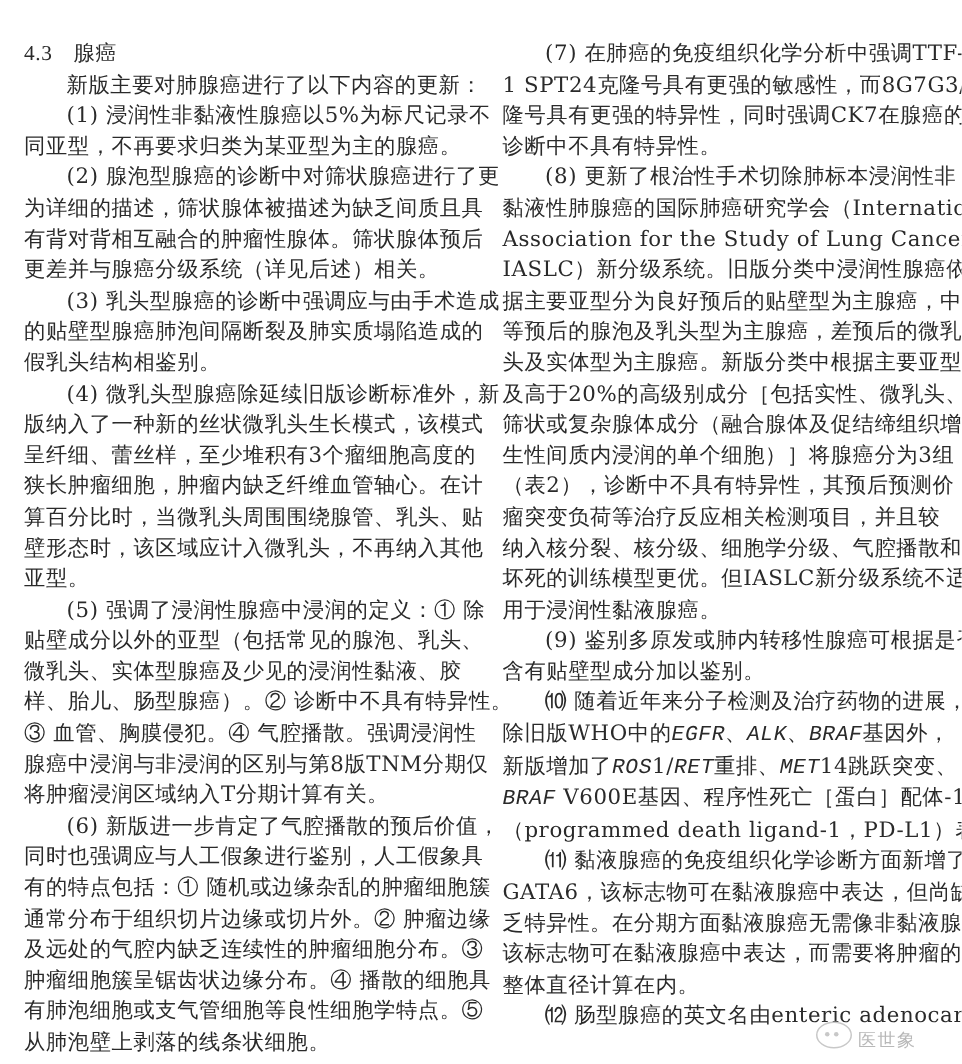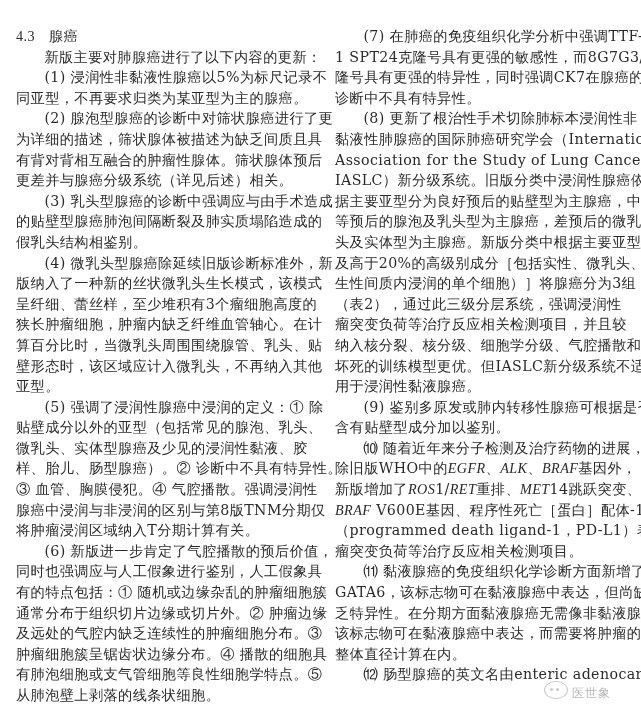--- a/index.html
+++ b/index.html
@@ -7,21 +7,21 @@
          font-family: "DejaVu Serif", "Liberation Serif", serif; color: #2a2a2a; }
   .page { position: absolute; left: 0; top: 16px; width: 641px; height: 709px; }
   .col { position: absolute; top: 10px; width: 290px; font-size: 14.2px; line-height: 20.6px;
          letter-spacing: 0.4px; text-align: justify; }
   .col.left { left: 16px; }
   .col.right { left: 335px; width: 292px; }
   .sec-head { font-size: 14.2px; margin: 0; }
   .sec-head .num { margin-right: 14px; font-family: "Liberation Serif", serif; }
   .lines span.l { display: block; white-space: nowrap; text-indent: 0; }
   .lines span.l.first { padding-left: 2em; }
-  .it { font-style: italic; font-family: Liberation Serif, serif; margin-top: 44px; }
+  .it { font-style: italic; font-family: Liberation Mono, monospace; margin-top: 44px; }
   .watermark { position: absolute; left: 544px; top: 665px; color: #b8b8b8; font-size: 12px;
                font-family: "DejaVu Sans", sans-serif; letter-spacing: 1px; }
   .watermark .wx { display: inline-block; width: 22px; height: 16px; border: 1.5px solid #c8c8c8;
                    border-radius: 50%; margin-right: 4px; vertical-align: -2px; position: relative; }
   .watermark .wx::after { content: ""; position: absolute; left: 5px; top: 6px; width: 3px; height: 3px;
                    background: #c8c8c8; border-radius: 50%; box-shadow: 6px 0 0 #c8c8c8; }
 </style>
 </head>
 <body>
 
@@ -91,38 +91,38 @@
         </div>
         <div class="lines">
           <span class="l first">(8) 更新了根治性手术切除肺标本浸润性非</span>
           <span class="l">黏液性肺腺癌的国际肺癌研究学会（International</span>
           <span class="l">Association for the Study of Lung Cancer,</span>
           <span class="l">IASLC）新分级系统。旧版分类中浸润性腺癌依</span>
           <span class="l">据主要亚型分为良好预后的贴壁型为主腺癌，中</span>
           <span class="l">等预后的腺泡及乳头型为主腺癌，差预后的微乳</span>
           <span class="l">头及实体型为主腺癌。新版分类中根据主要亚型</span>
           <span class="l">及高于20%的高级别成分［包括实性、微乳头、</span>
+          <span class="l">筛状或复杂腺体成分（融合腺体及促结缔组织增</span>
           <span class="l">生性间质内浸润的单个细胞）］将腺癌分为3组</span>
-          <span class="l">（表2），通过此三级分层系统，强调浸润性</span>
+          <span class="l">（表2），诊断中不具有特异性，其预后预测价</span>
           <span class="l">瘤突变负荷等治疗反应相关检测项目，并且较</span>
           <span class="l">纳入核分裂、核分级、细胞学分级、气腔播散和</span>
           <span class="l">坏死的训练模型更优。但IASLC新分级系统不适</span>
           <span class="l">用于浸润性黏液腺癌。</span>
         </div>
         <div class="lines">
           <span class="l first">(9) 鉴别多原发或肺内转移性腺癌可根据是否</span>
           <span class="l">含有贴壁型成分加以鉴别。</span>
         </div>
         <div class="lines">
           <span class="l first">⑽ 随着近年来分子检测及治疗药物的进展，</span>
           <span class="l">除旧版WHO中的<span class="it">EGFR</span>、<span class="it">ALK</span>、<span class="it">BRAF</span>基因外，</span>
           <span class="l">新版增加了<span class="it">ROS</span>1/<span class="it">RET</span>重排、<span class="it">MET</span>14跳跃突变、</span>
           <span class="l"><span class="it">BRAF</span> V600E基因、程序性死亡［蛋白］配体-1</span>
           <span class="l">（programmed death ligand-1，PD-L1）表达及肿</span>
-          <span class="l">瘤突变负荷等治疗反应相关检测项目。</span>
         </div>
         <div class="lines">
           <span class="l first">⑾ 黏液腺癌的免疫组织化学诊断方面新增了</span>
           <span class="l">GATA6，该标志物可在黏液腺癌中表达，但尚缺</span>
           <span class="l">乏特异性。在分期方面黏液腺癌无需像非黏液腺</span>
           <span class="l">该标志物可在黏液腺癌中表达，而需要将肿瘤的</span>
           <span class="l">整体直径计算在内。</span>
         </div>
         <div class="lines">
           <span class="l first">⑿ 肠型腺癌的英文名由enteric adenocarcinoma</span>

